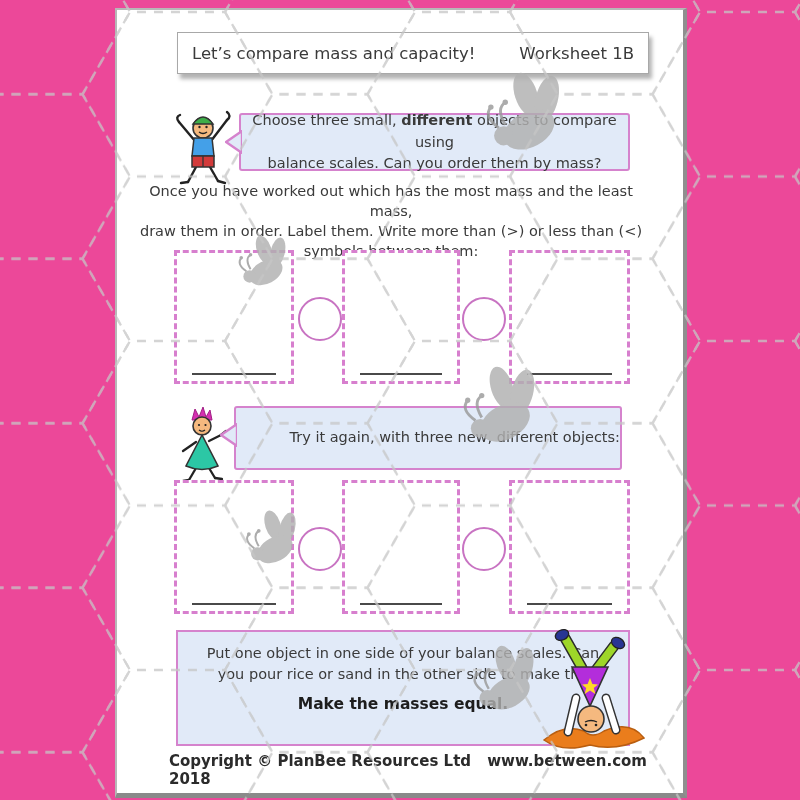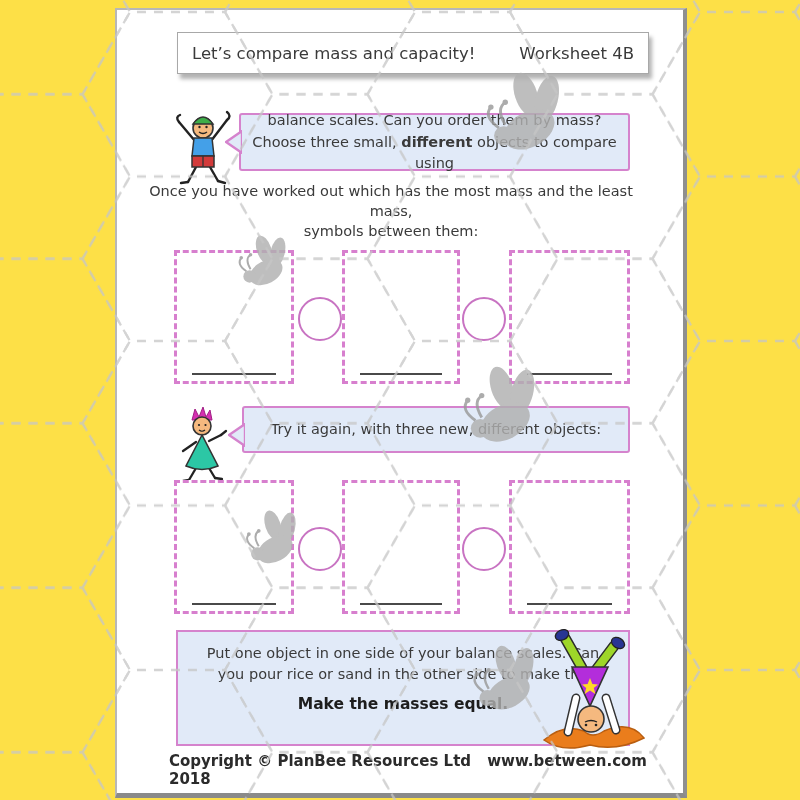--- a/index.html
+++ b/index.html
@@ -1,36 +1,36 @@
 <!DOCTYPE html>
 <html><head>
 <meta charset="utf-8">
 <style>
   html,body{margin:0;padding:0;background:#fff;}
-  .stage{position:relative;width:800px;height:800px;background:#fde047;overflow:hidden;
+  .stage{position:relative;width:800px;height:800px;background:#ec4899;overflow:hidden;
          font-family:"DejaVu Sans","Liberation Sans",sans-serif;color:#3d3d3d;}
   
   .sheet{position:absolute;left:115px;top:8px;width:566px;height:783px;background:#fff;
          border:2px solid #b7b7b7;border-right:4px solid #8f8f8f;border-bottom:5px solid #8a8a8a;}
   
   .banner{position:absolute;left:60px;top:22px;width:472px;height:42px;background:#fff;
           border:1px solid #a8a8a8;box-shadow:3px 5px 4px rgba(0,0,0,.30);
           display:flex;align-items:center;justify-content:space-between;padding:0 14px;box-sizing:border-box;}
   .banner .t{font-size:16.5px;color:#3a3a3a;}
   
   .namedate{position:absolute;left:52px;top:76px;right:36px;display:flex;align-items:flex-end;font-weight:bold;font-size:15px;color:#1f1f1f;}
   .fline{border-bottom:2px solid #1a1a1a;height:16px;}
   .nline{flex:1.5;margin:0 24px 1px 8px;}
   .dline{flex:1;margin:0 0 1px 6px;}
   
   .bubble{position:absolute;background:#e1eaf8;border:2.5px solid #d583cd;border-radius:3px;
           display:flex;flex-direction:column;justify-content:center;text-align:center;
           font-size:14.5px;line-height:1.45;color:#3a3a3a;box-sizing:border-box;}
   .bubble1{left:122px;top:103px;width:391px;height:58px;}
-  .bubble2{left:125px;top:396px;width:388px;height:47px;}
+  .bubble2{left:117px;top:396px;width:388px;height:64px;text-align:right;}
   .tail{position:absolute;left:-16px;top:15px;}
   
   .instructions{position:absolute;left:12px;right:30px;top:171px;text-align:center;
                 font-size:14.5px;line-height:1.38;color:#3a3a3a;}
   
   .dbox{position:absolute;width:120px;height:134px;border:3px dashed #d77fce;background:#fff;box-sizing:border-box;}
   .dbox .lab{position:absolute;left:13%;right:13%;bottom:6px;border-bottom:2.5px solid #4a4a4a;}
   .dcirc{position:absolute;width:44px;height:44px;border:2.5px solid #c873c2;border-radius:50%;background:#fff;box-sizing:border-box;}
   
   .taskbox{position:absolute;left:59px;top:620px;width:454px;height:116px;background:#e1eaf8;
@@ -65,21 +65,21 @@
           <circle cx="17" cy="19" r="1.7" fill="#9a9a9a"></circle>
       </g>
     </defs>
   </svg>
 
   <div class="sheet">
     <div class="content">
 
       <div class="banner">
         <span class="t">Let’s compare mass and capacity!</span>
-        <span class="t">Worksheet 4B</span>
+        <span class="t">Worksheet 1B</span>
       </div>
 
 
       <svg class="clip" style="left:48px;top:95px" width="76" height="82" viewBox="0 0 76 82">
         <g stroke="#222" stroke-width="2.4" stroke-linecap="round">
           <path d="M30,36 L14,17" fill="none"></path>
             <path d="M14,17 q-4,-5 1,-7" fill="none"></path>
           <path d="M46,36 L62,15" fill="none"></path>
             <path d="M62,15 q5,-4 0,-8" fill="none"></path>
           <path d="M31,62 L23,77" fill="none"></path>
@@ -94,26 +94,27 @@
         <path d="M34,27 Q38,30 42,27" stroke="#222" stroke-width="1.3" fill="none"></path>
         <path d="M29,33 L47,33 L49,51 L27,51 Z" fill="#44a0e8" stroke="#333" stroke-width="1.5"></path>
         <rect x="27" y="51" width="22" height="11" fill="#d23a3a" stroke="#333" stroke-width="1.5"></rect>
         <path d="M38,51 L38,62" stroke="#333" stroke-width="1.3"></path>
       </svg>
 
       <div class="bubble bubble1">
         <svg class="tail" width="17" height="24" viewBox="0 0 17 24">
           <polygon points="17,1 1,12 17,23" fill="#e1eaf8" stroke="#d583cd" stroke-width="2.4"></polygon>
         </svg>
+        <div><span>Choose three small, </span><b>different</b><span> objects to compare using</span></div>
         <div>balance scales. Can you order them by mass?</div>
-        <div><span>Choose three small, </span><b>different</b><span> objects to compare using</span></div>
       </div>
 
       <div class="instructions">
         <div>Once you have worked out which has the most mass and the least mass,</div>
+        <div>draw them in order. Label them. Write more than (&gt;) or less than (&lt;)</div>
         <div>symbols between them:</div>
       </div>
 
       <div class="dbox" style="left:57px;top:240px">
           <div class="lab"></div>
         </div>
       <div class="dbox" style="left:225px;top:240px;width:118px">
           <div class="lab"></div>
         </div>
       <div class="dbox" style="left:392px;top:240px;width:121px">

